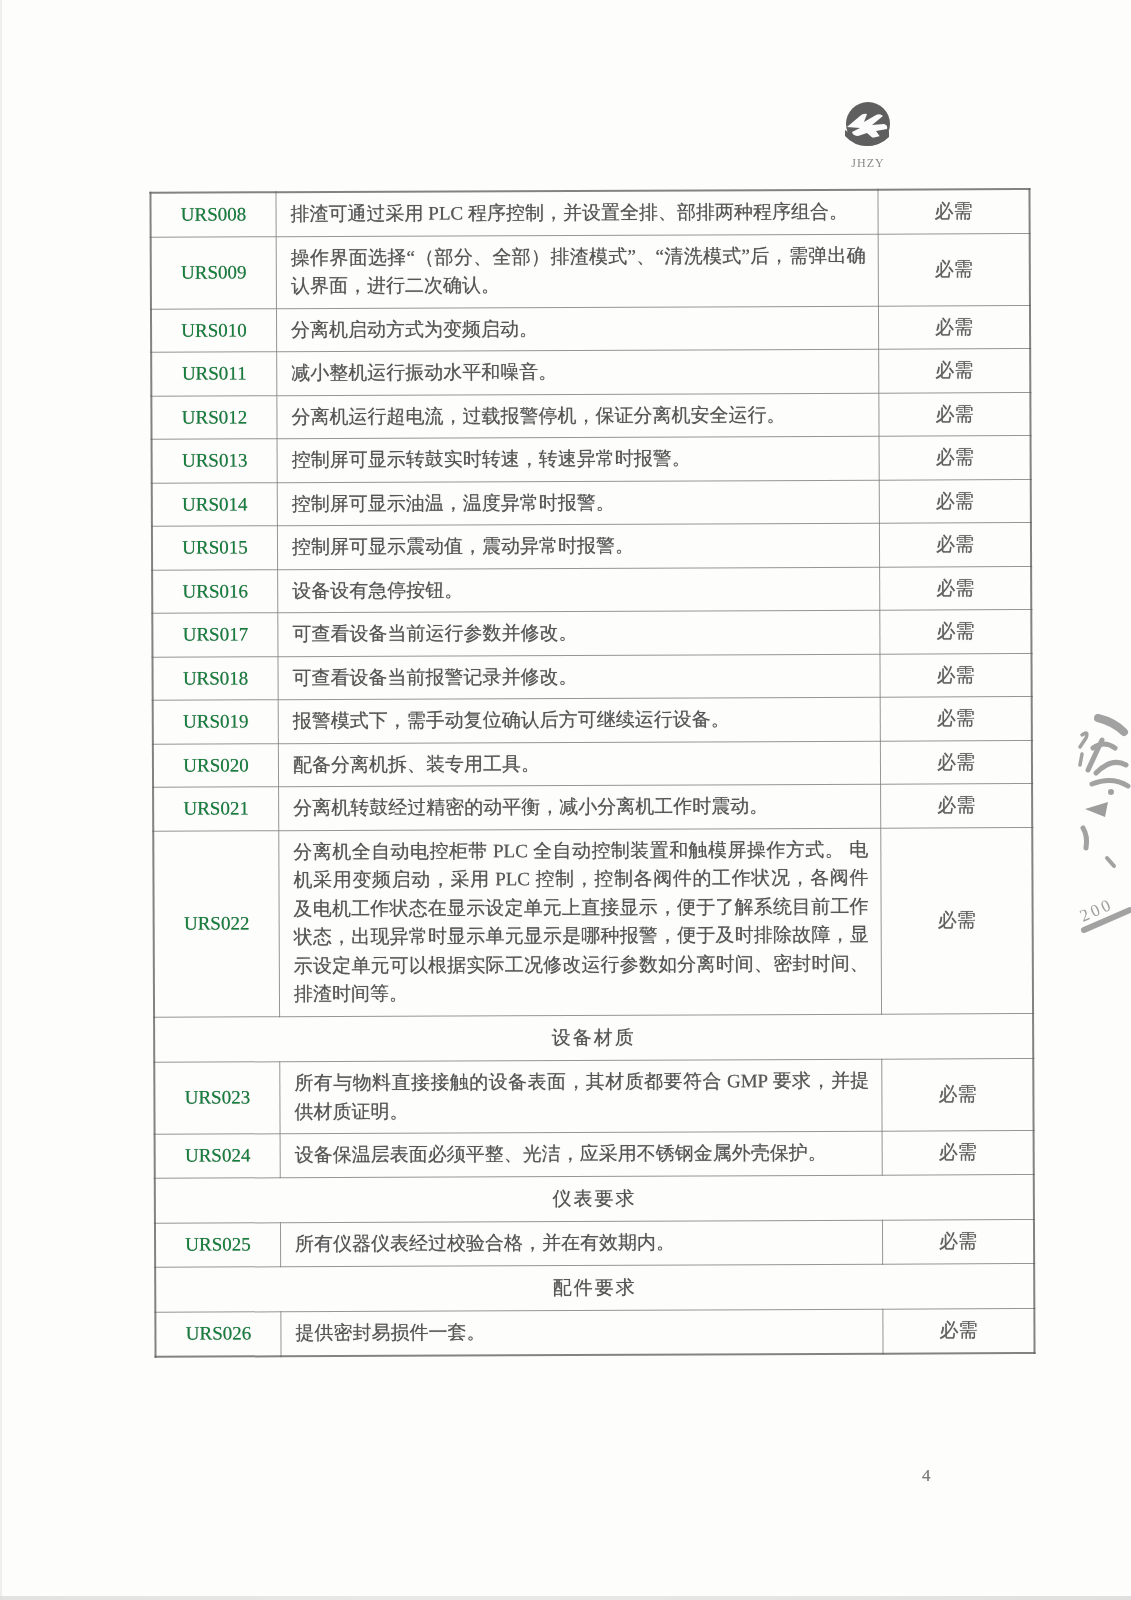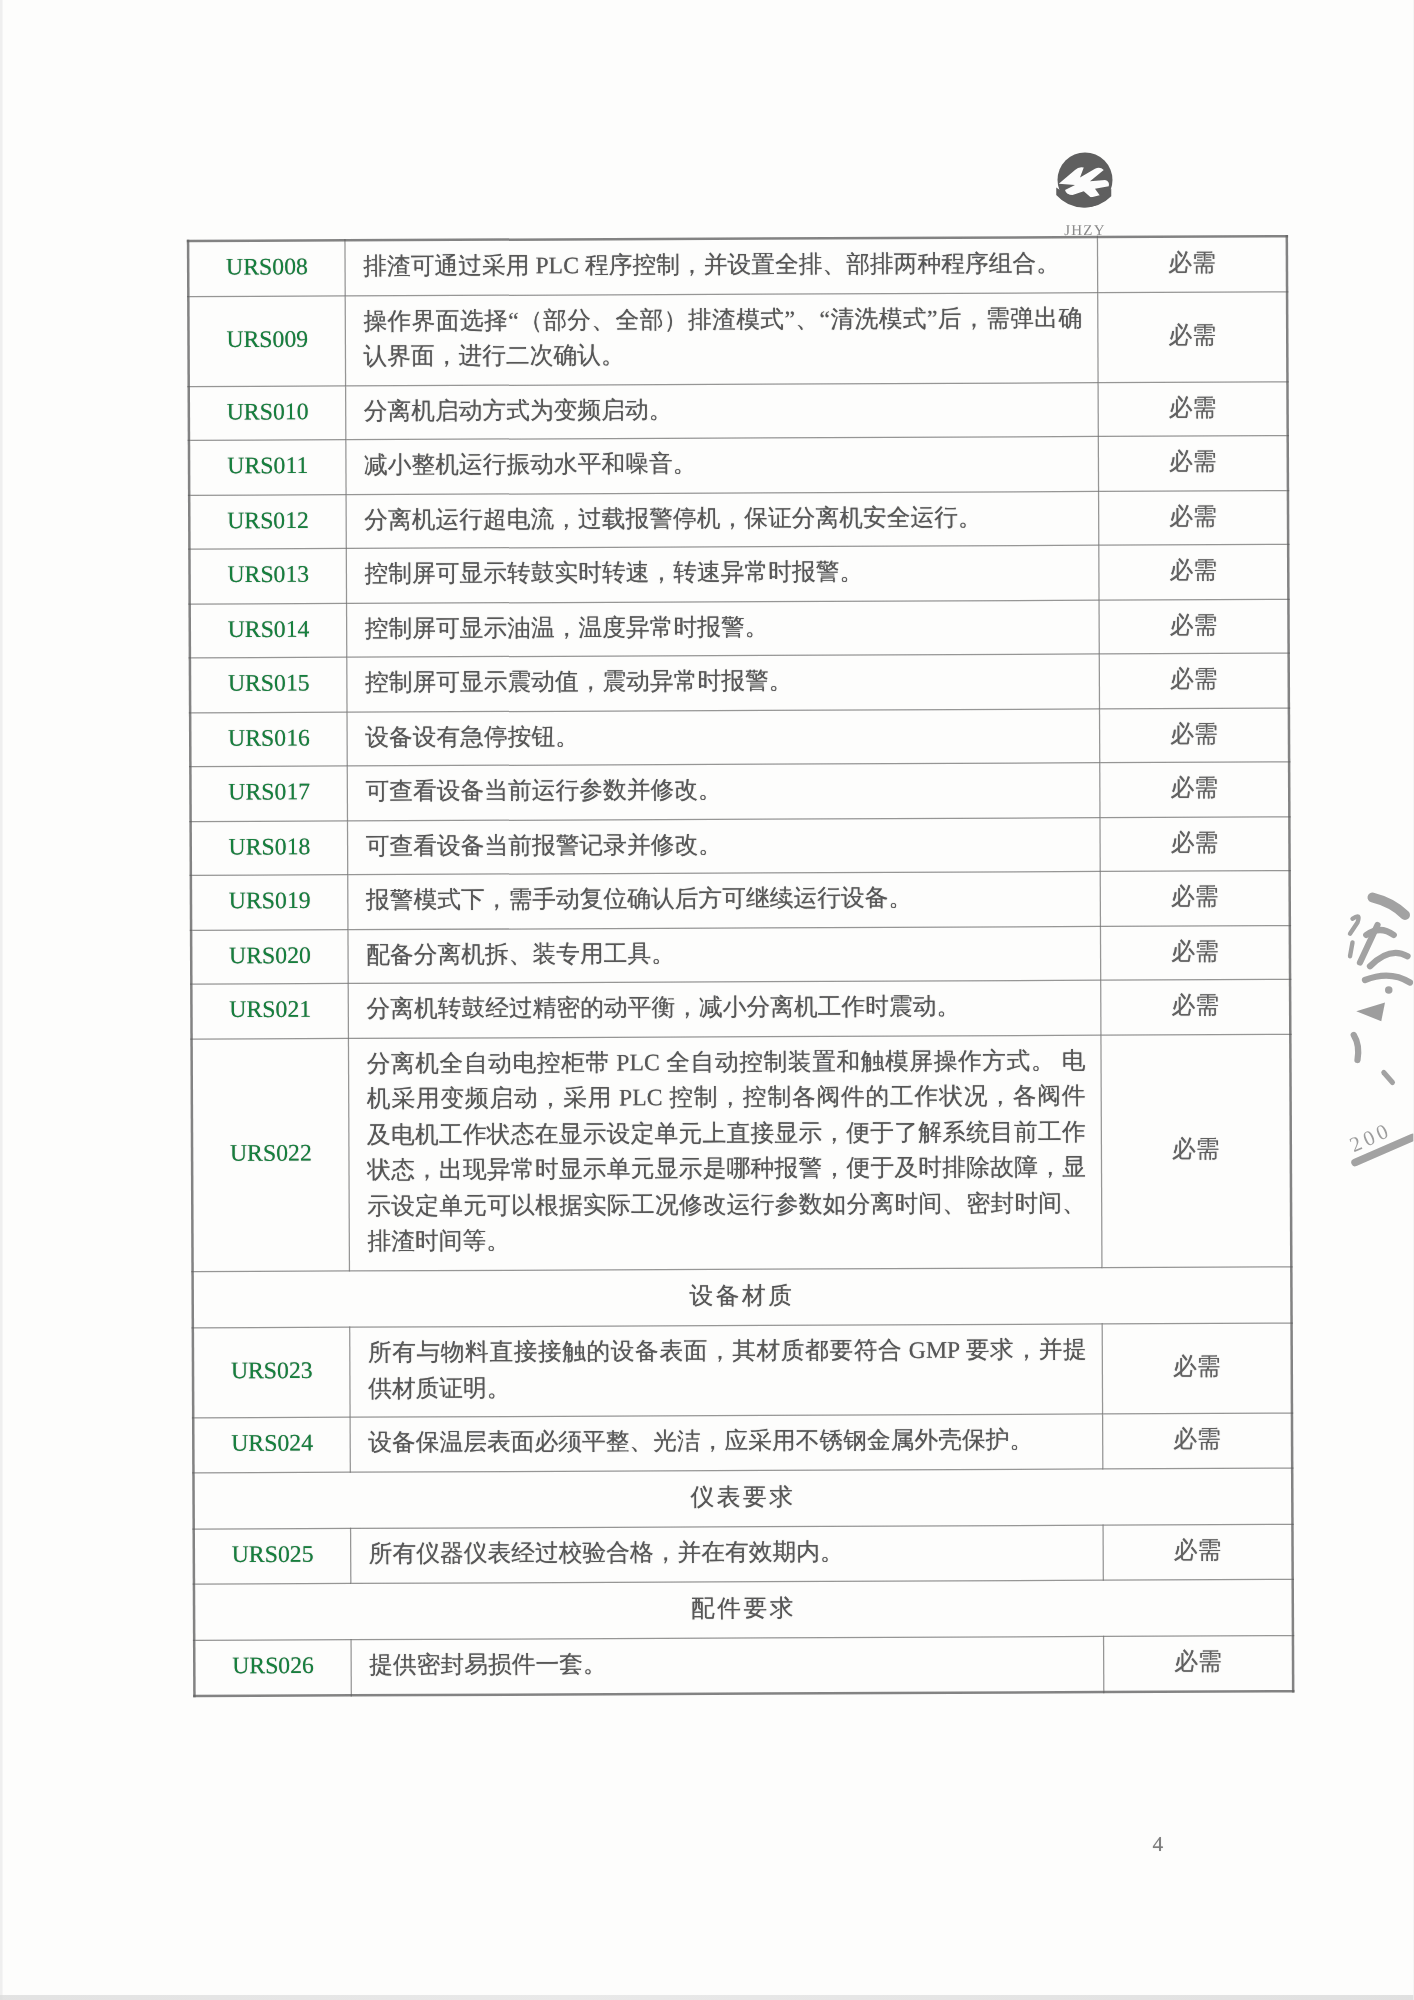--- a/index.html
+++ b/index.html
@@ -18,21 +18,21 @@
     background:linear-gradient(to right,#dcdcdc 0%,#e4e4e4 40%,#d9d9d9 100%);
     opacity:.8;
   }
   .scan-left-edge{
     position:absolute;left:0;top:0;width:2px;height:100%;
     background:#e6e6e6;opacity:.6;
   }
 
   
   .logo-wrap{
-    position:absolute;left:836px;top:120px;width:64px;
+    position:absolute;left:836px;top:100px;width:64px;
     text-align:center;
   }
   .logo-caption{
     margin-top:2px;
     font-size:12px;letter-spacing:1px;color:#8a8a8a;
     font-family:"Liberation Serif","DejaVu Serif",serif;
   }
 
   
   .table-wrap{

